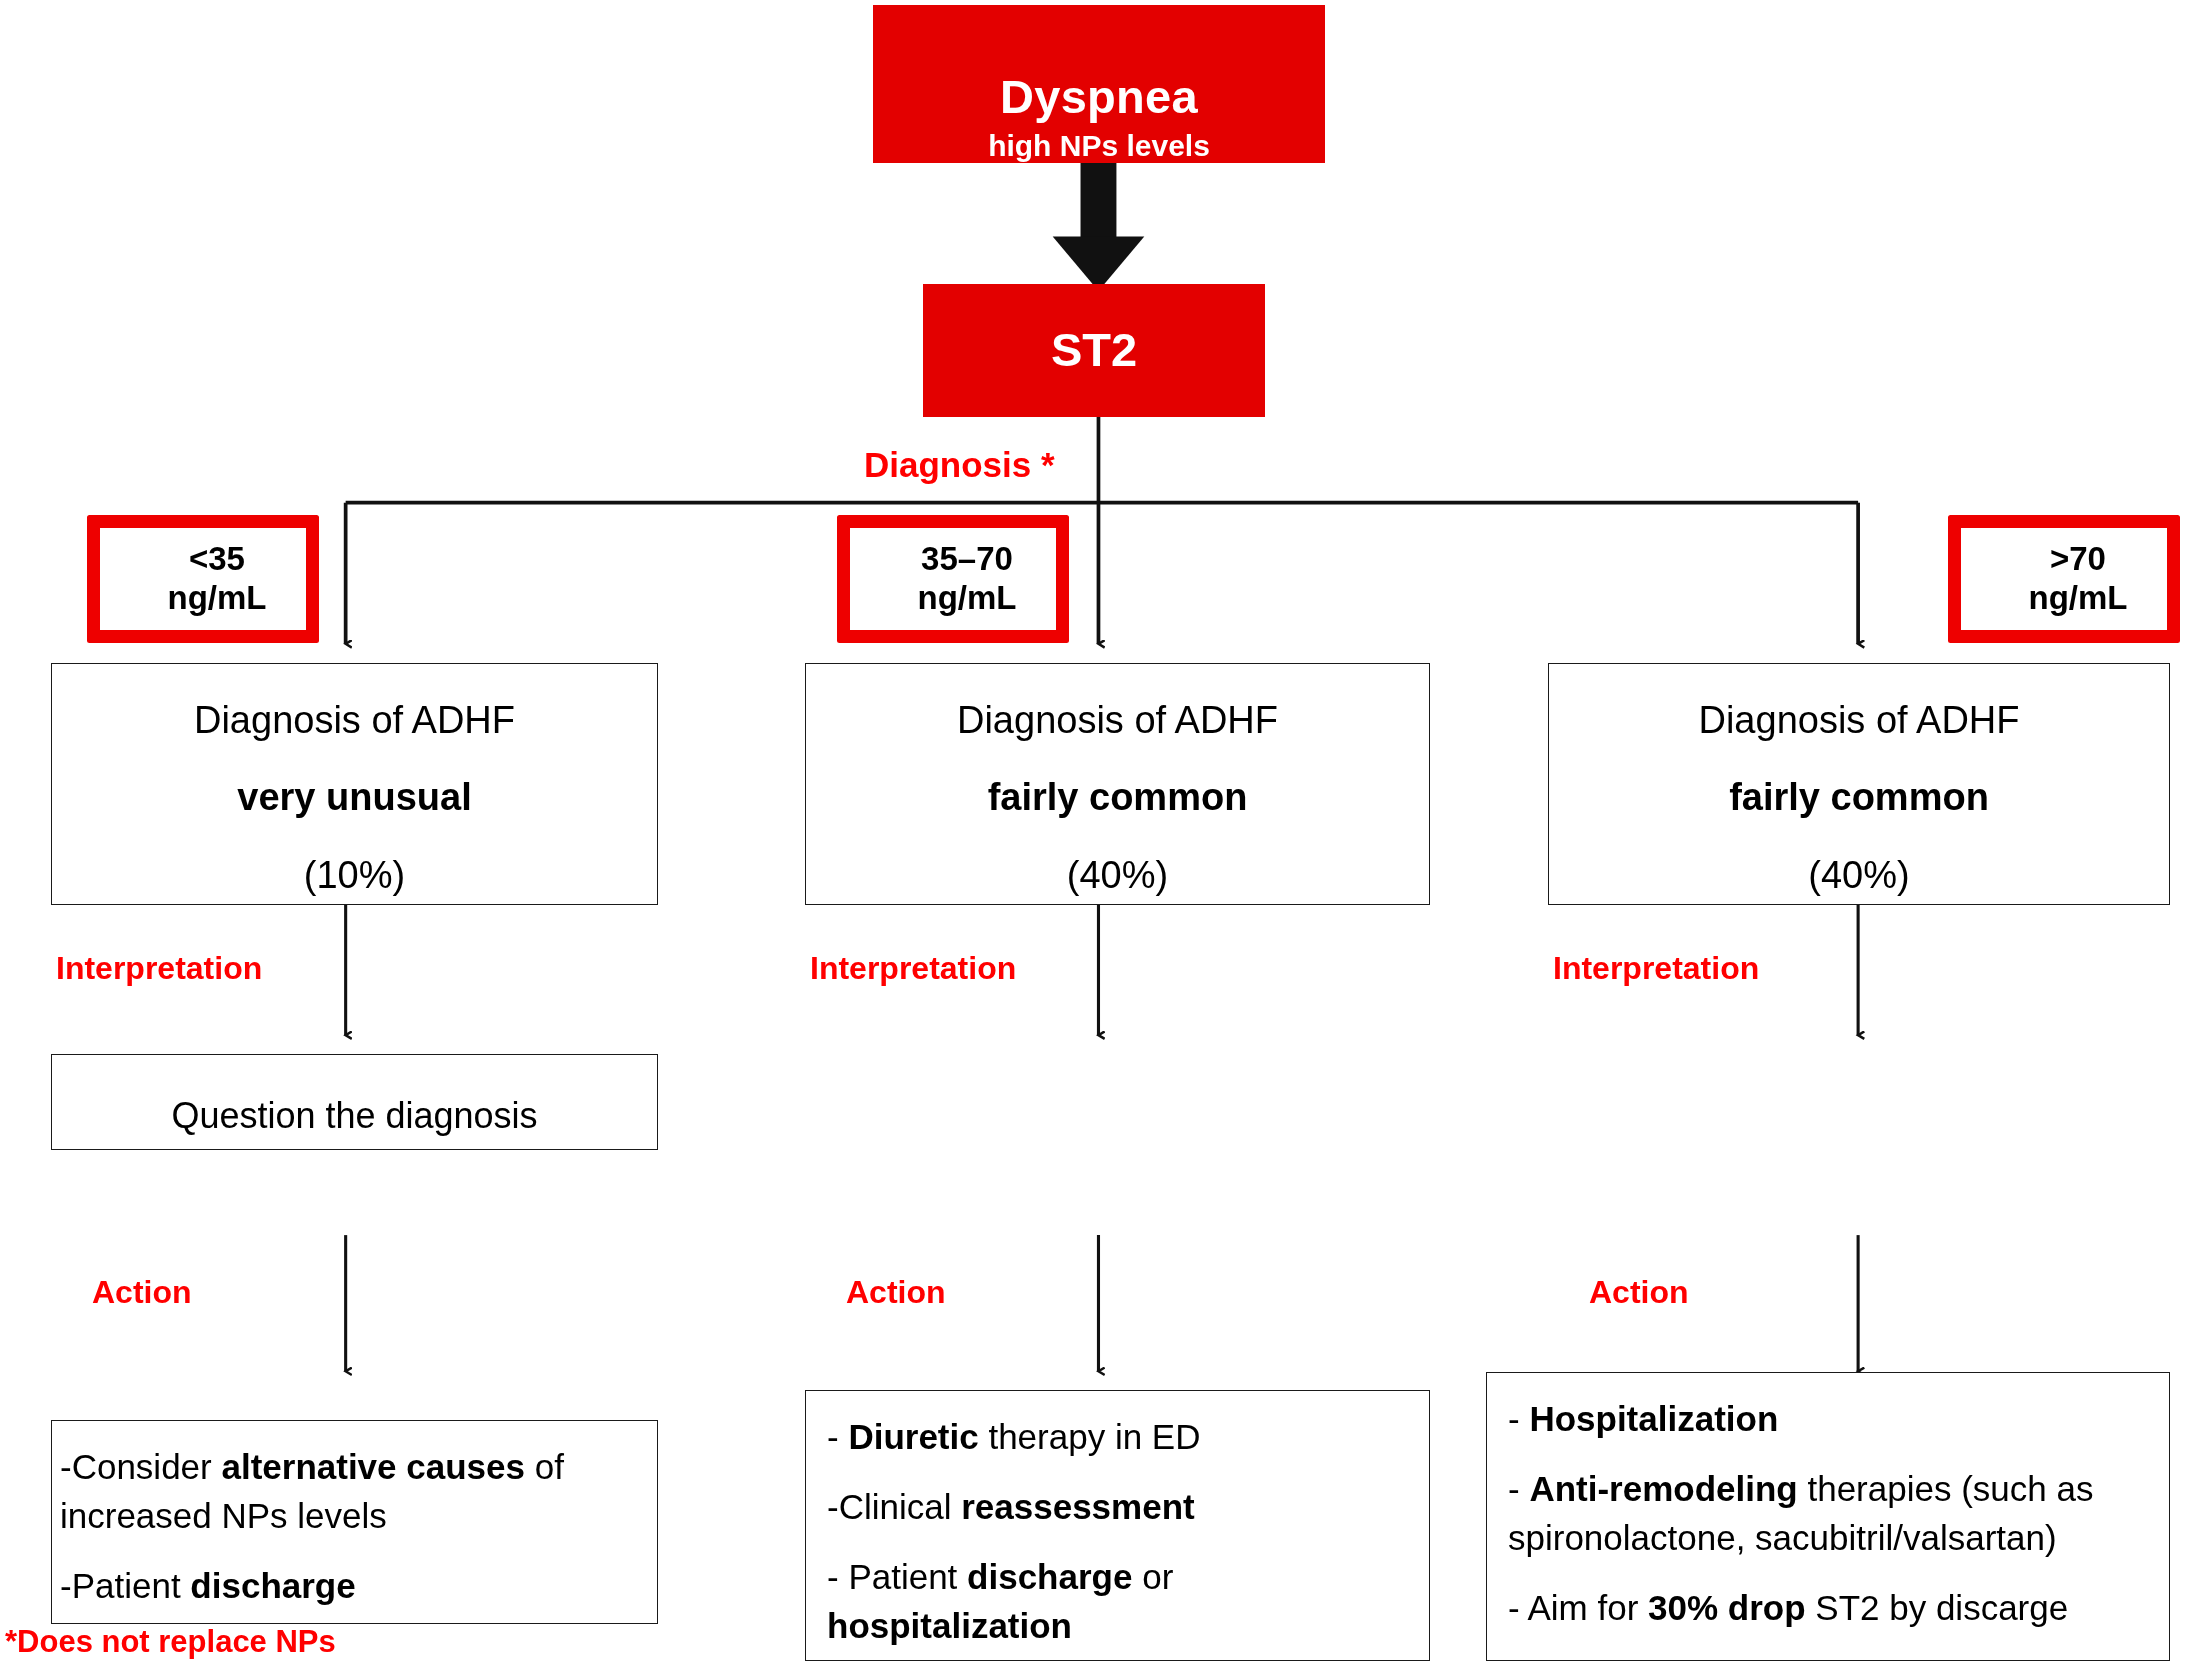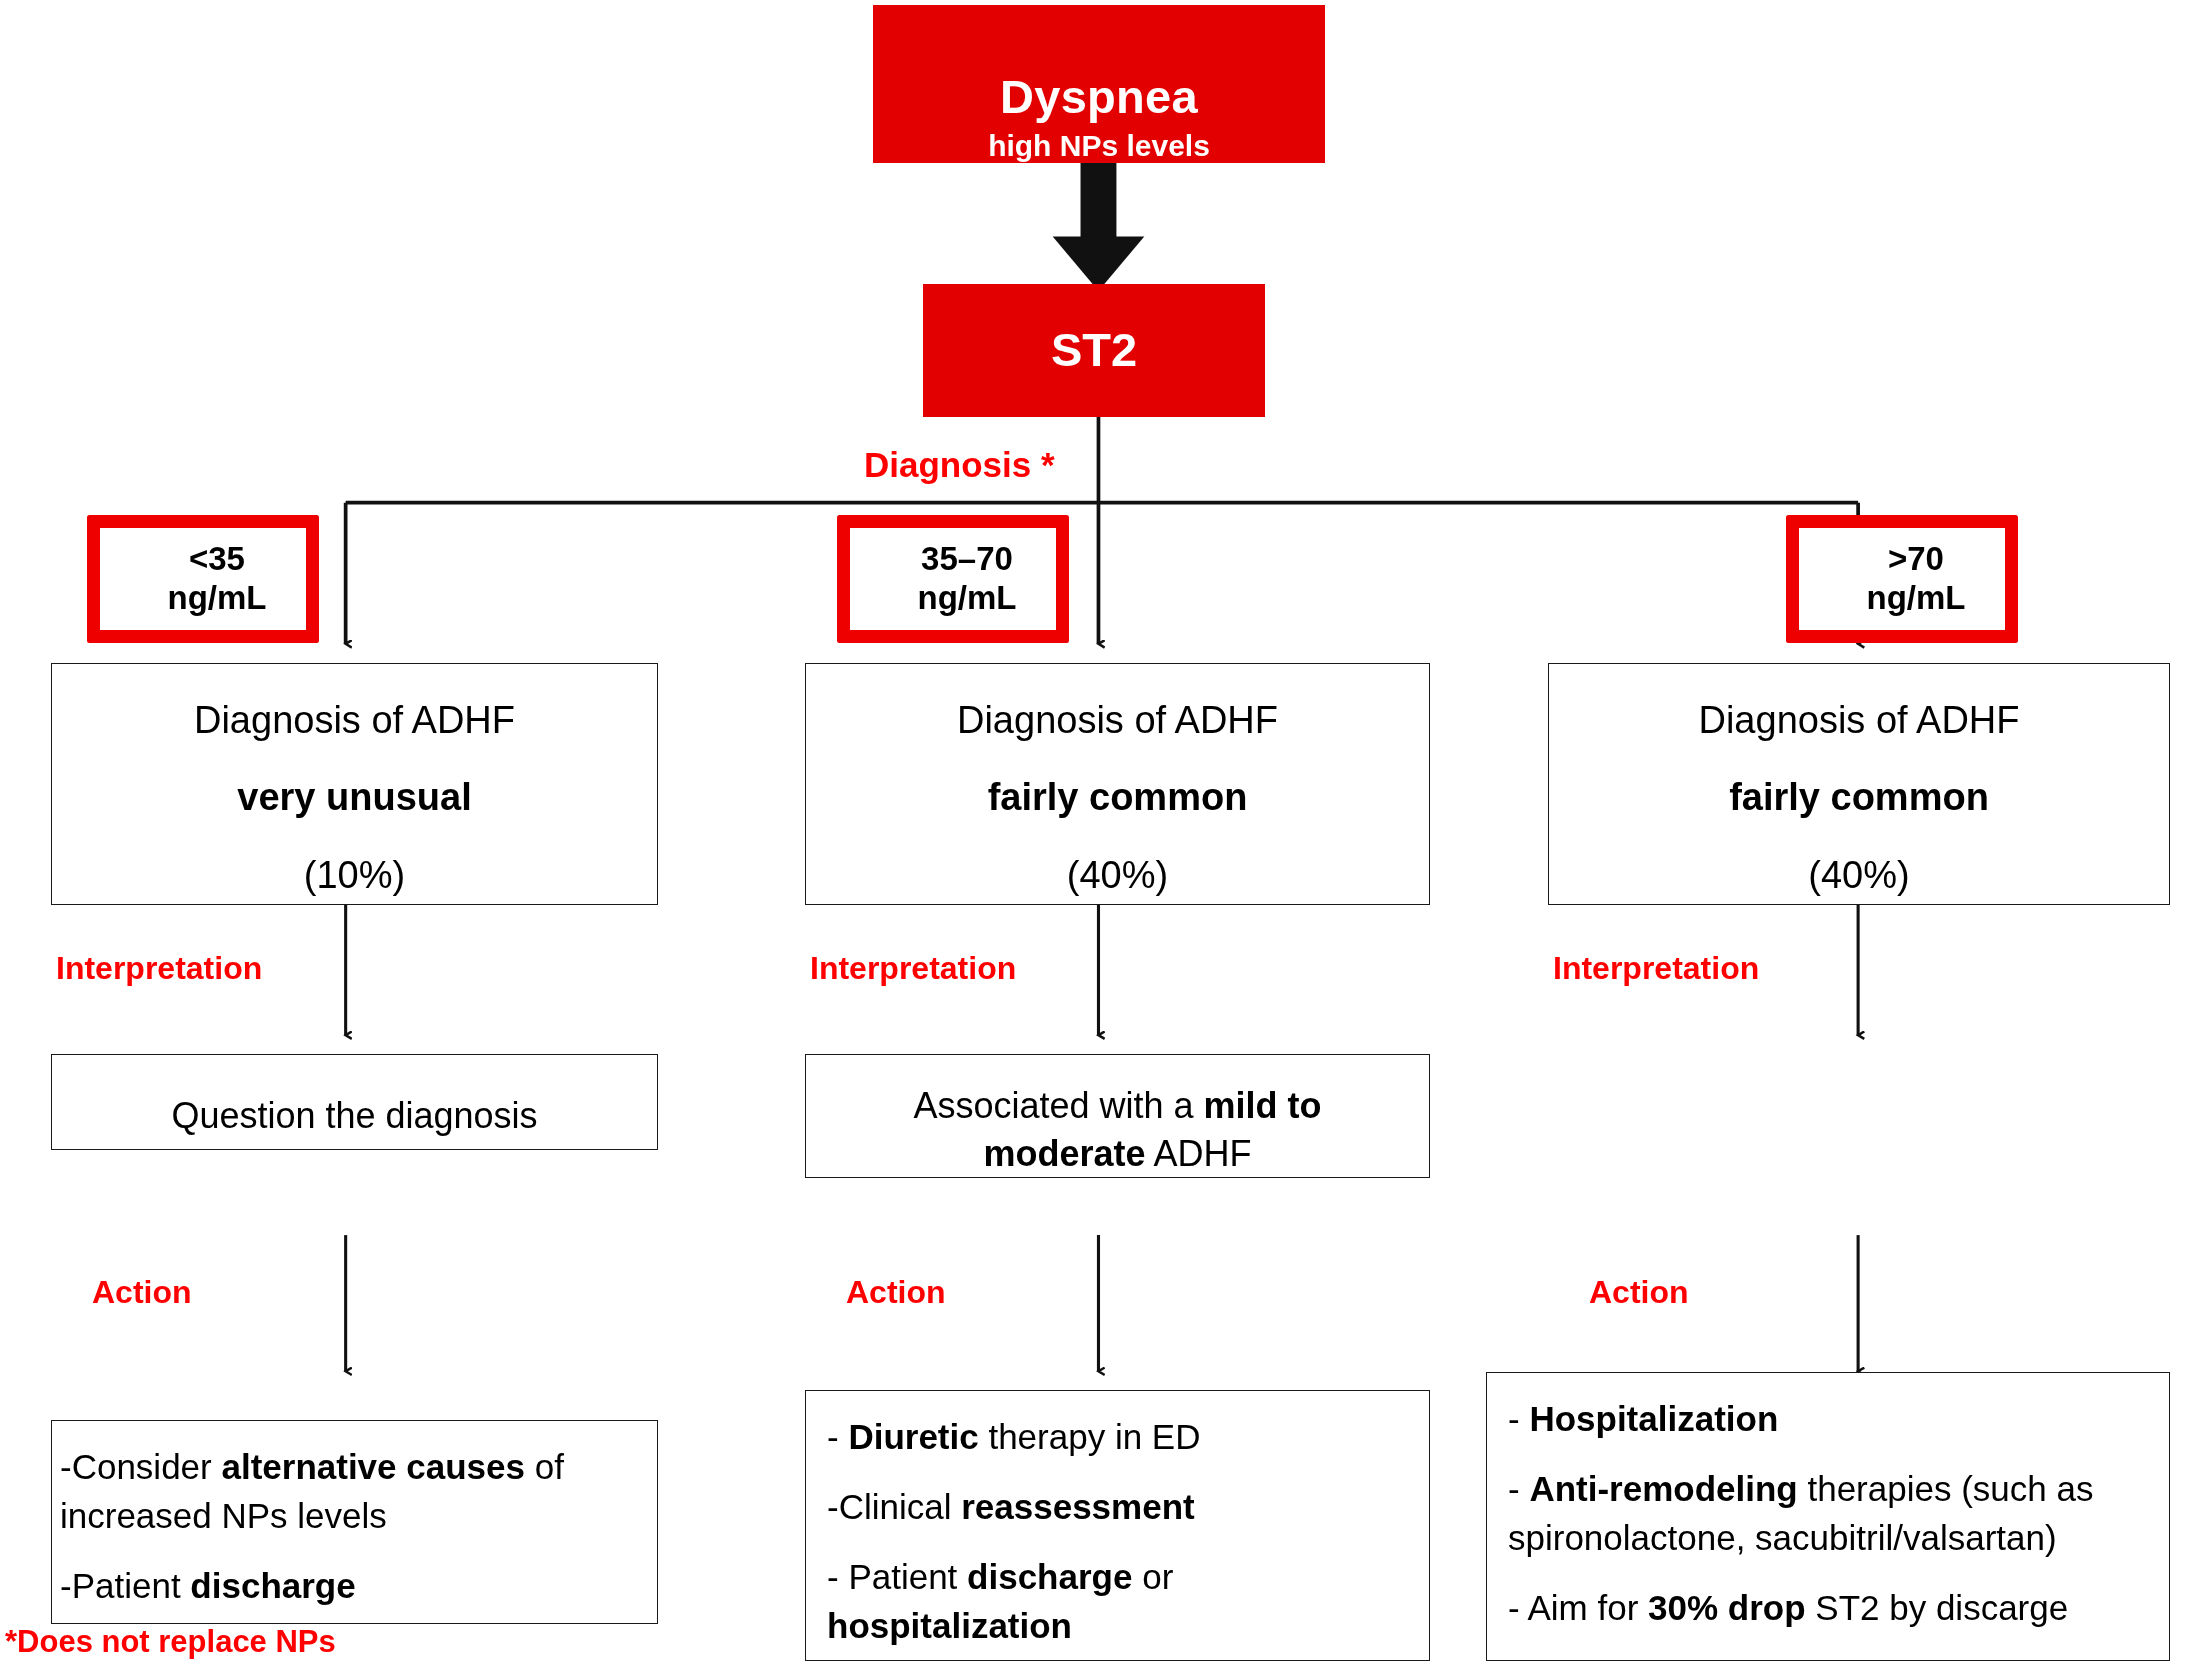--- a/index.html
+++ b/index.html
@@ -149,37 +149,32 @@
   </div>
 
   <div class="node pbox centered dx" style="left:805px;top:663px;width:625px;height:242px;">
     <span class="ln">Diagnosis of ADHF</span>
     <span class="ln" style="font-weight:bold;">fairly common</span>
     <span class="ln">(40%)</span>
   </div>
 
   <div class="rlabel" style="left:810px;top:952px;">Interpretation</div>
 
-  <div class="node pbox centered interp" style="left:805px;top:1054px;width:625px;height:124px;padding:8.7px 25px;">
-    <div>
-        <div class="ln"><span>Associated with a  </span><b>mild to moderate</b><span> ADHF</span></div>
-      </div>
-  </div>
 
   <div class="rlabel" style="left:846px;top:1276px;">Action</div>
 
   <div class="node pbox act actpad" style="left:805px;top:1390px;width:625px;height:271px;">
     <div>
         <div class="ln"><span>- </span><b>Diuretic</b><span> therapy in ED</span></div>
         <div class="ln"><span>-Clinical </span><b>reassessment</b></div>
         <div class="ln"><span>- Patient </span><b>discharge</b><span> or </span><b>hospitalization</b></div>
       </div>
   </div>
 
-  <div class="node chip" style="left:1786px;top:515px;width:232px;height:128px;">
+  <div class="node chip" style="left:1948px;top:515px;width:232px;height:128px;">
     <span>&gt;70</span>
     <span>ng/mL</span>
   </div>
 
   <div class="node pbox centered dx" style="left:1548px;top:663px;width:622px;height:242px;">
     <span class="ln">Diagnosis of ADHF</span>
     <span class="ln" style="font-weight:bold;">fairly common</span>
     <span class="ln">(40%)</span>
   </div>
 

